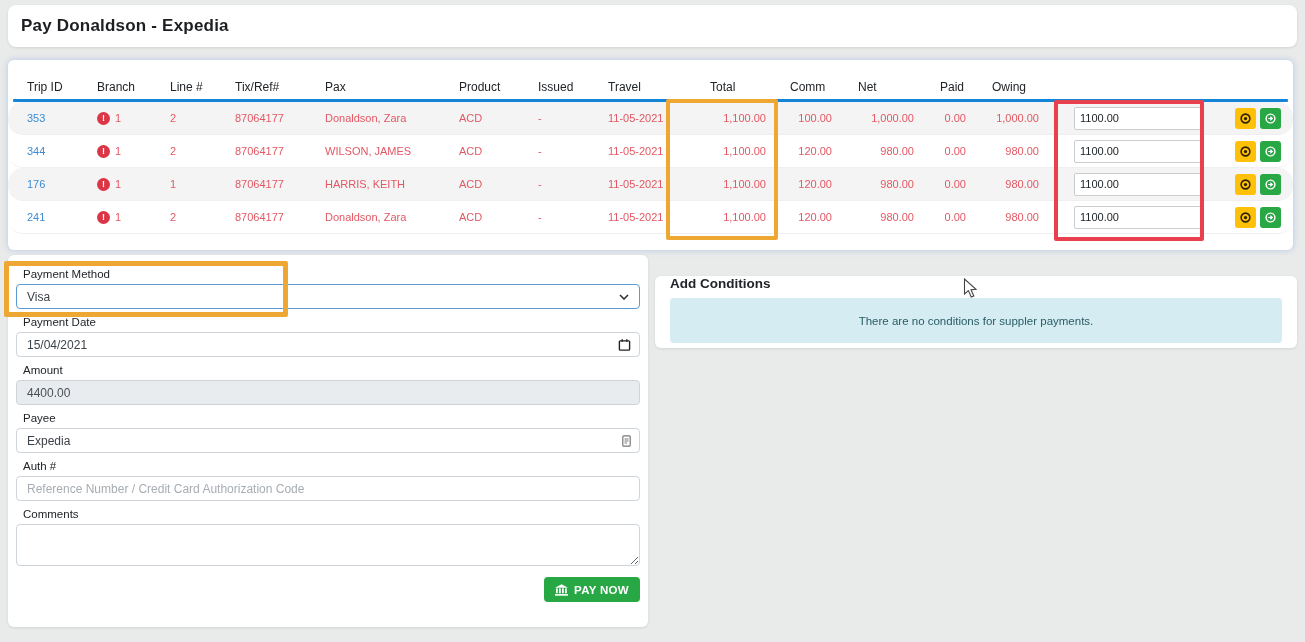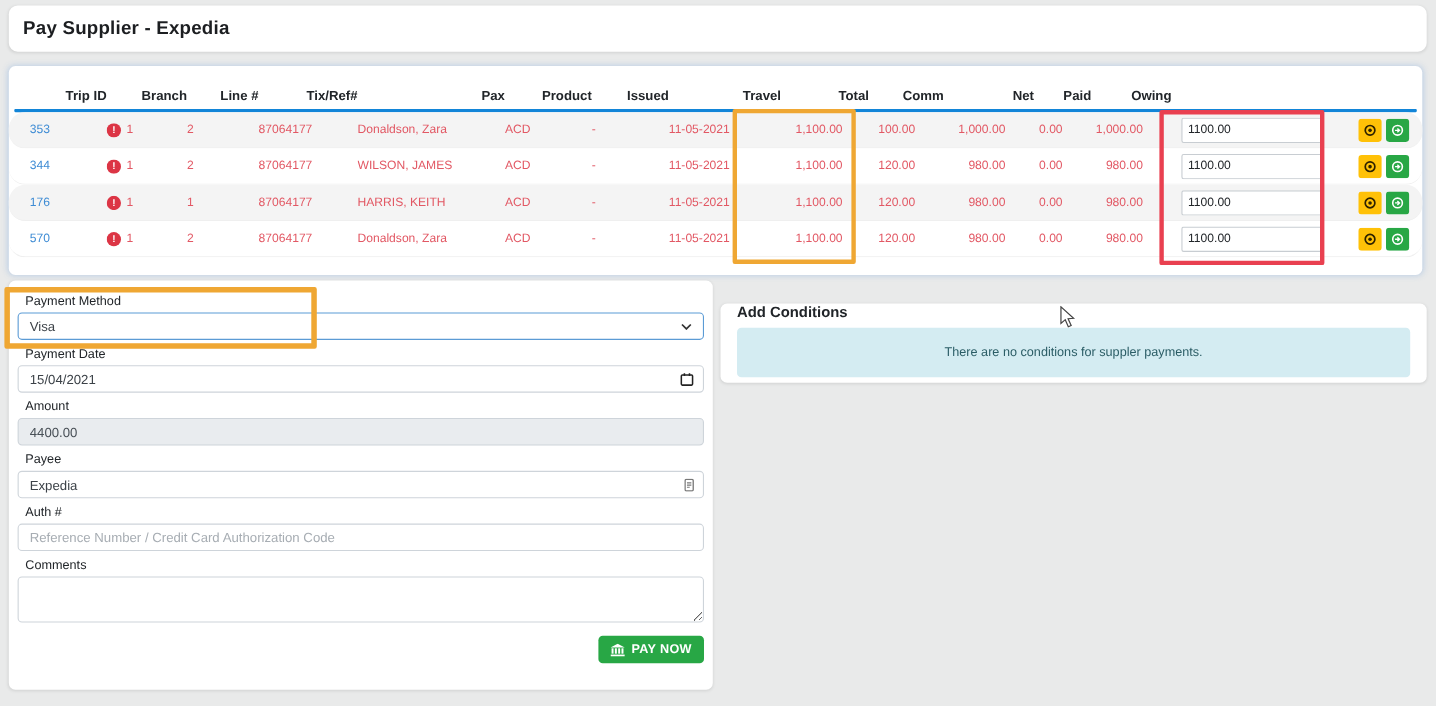--- a/index.html
+++ b/index.html
@@ -14,21 +14,21 @@
   .header-card{left:8px;top:5px;width:1289px;height:42px;border-radius:8px;
     display:flex;align-items:center;padding-left:13px;box-sizing:border-box;}
   .page-title{font-size:17px;font-weight:700;color:#1c1e21;letter-spacing:.2px;}
 
   
   .table-card{left:8px;top:60px;width:1285px;height:190px;
     box-shadow:0 0 6px rgba(110,160,220,.45);box-sizing:border-box;padding-top:14px;}
   .trow{display:grid;
     grid-template-columns:70px 73px 65px 90px 134px 79px 70px 102px 80px 68px 82px 52px 73px 167px 1fr;
     align-items:center;box-sizing:border-box;padding-left:19px;}
-  .thead{height:25px;font-size:12px;font-weight:700;color:#212529;text-align:right;}
+  .thead{height:25px;font-size:12px;font-weight:400;color:#212529;}
   .blue-rule{height:3px;background:#1285d8;margin:0 5px;border-radius:1px;}
   .tbody .trow{height:33px;font-size:11px;color:#e25864;border-bottom:1px solid #efefef;border-radius:15px;}
   .tbody .trow:nth-child(odd){background:#f4f4f4;}
   .cell{white-space:nowrap;overflow:hidden;}
   .num{text-align:right;padding-right:26px;}
   .num-total{text-align:right;padding-right:24px;}
   .trip-link{color:#3d8bd4;text-decoration:none;cursor:pointer;}
   .branch-cell{display:flex;align-items:center;gap:5px;}
   .alert-dot{width:13px;height:13px;border-radius:50%;background:#dc3545;color:#fff;
     font-size:9px;font-weight:700;display:inline-flex;align-items:center;justify-content:center;
@@ -77,21 +77,21 @@
   .ann-red{border:4px solid #e94050;}
 
   .cursor{position:absolute;z-index:60;pointer-events:none;}
 </style>
 </head>
 <body>
 
 <div class="stage">
 
   <div class="card header-card">
-    <div class="page-title">Pay Supplier - Expedia</div>
+    <div class="page-title">Pay Donaldson - Expedia</div>
   </div>
 
   <div class="card table-card">
     <div class="trow thead">
       <div class="cell">Trip ID</div>
       <div class="cell">Branch</div>
       <div class="cell">Line #</div>
       <div class="cell">Tix/Ref#</div>
       <div class="cell">Pax</div>
       <div class="cell">Product</div>
@@ -209,21 +209,21 @@
       <button class="row-btn ok">
         <svg width="13" height="13" viewBox="0 0 16 16">
                 <circle cx="8" cy="8" r="5.4" fill="none" stroke="#fff" stroke-width="1.8"></circle>
                 <path d="M5.2 8 H9.6 M7.8 5.8 L10.2 8 L7.8 10.2" fill="none" stroke="#fff" stroke-width="1.5"></path>
               </svg>
       </button>
     </div>
   </div>
 
   <div class="trow">
-    <div class="cell"><a class="trip-link">570</a></div>
+    <div class="cell"><a class="trip-link">241</a></div>
     <div class="cell branch-cell">
       <span class="alert-dot">!</span>
       <span>1</span>
     </div>
     <div class="cell">2</div>
     <div class="cell">87064177</div>
     <div class="cell">Donaldson, Zara</div>
     <div class="cell">ACD</div>
     <div class="cell">-</div>
     <div class="cell">11-05-2021</div>

